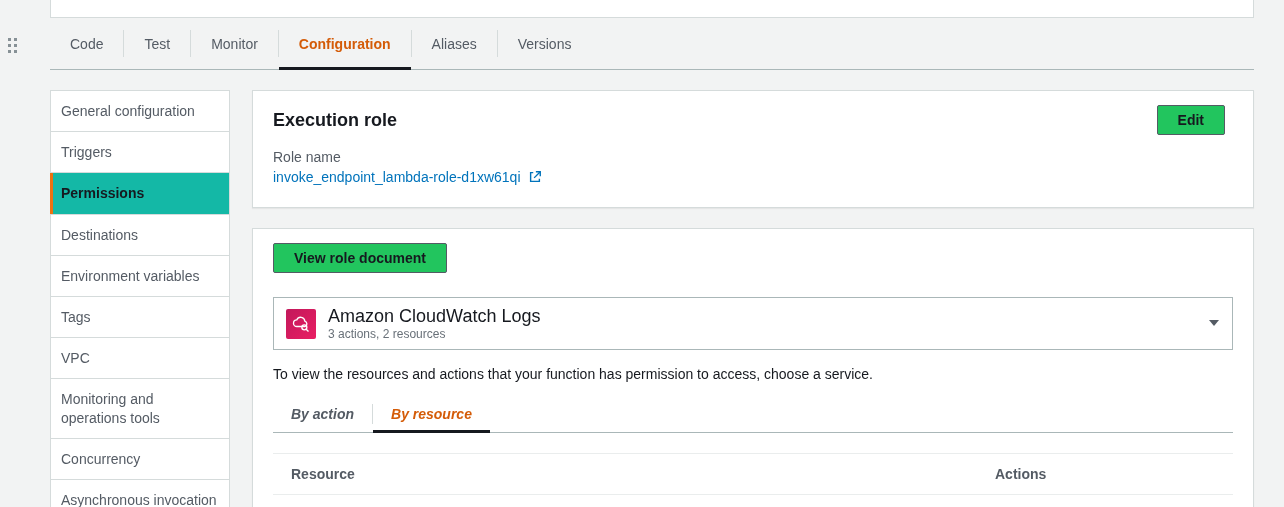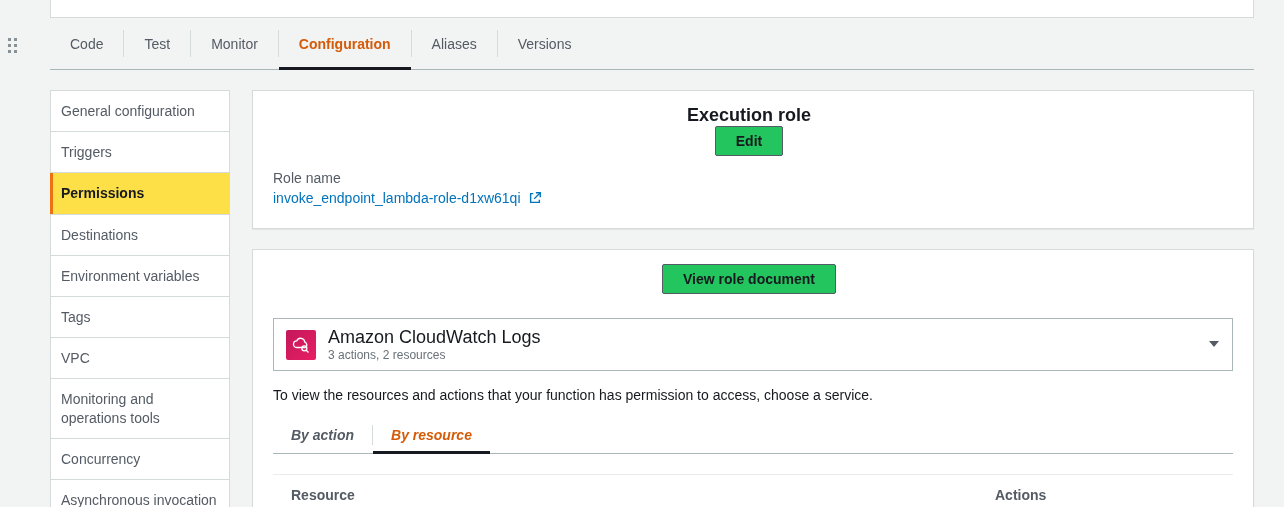--- a/index.html
+++ b/index.html
@@ -70,21 +70,21 @@
     border-bottom: 1px solid #d5dbdb;
     color: #545b64;
     cursor: pointer;
     font-size: 14px;
     position: relative;
     line-height: 1.3;
   }
   .side-item.active {
     color: #16191f;
     font-weight: 700;
-    background: #fde047;
+    background: #14b8a6;
   }
   .side-item.active::before {
     content: "";
     position: absolute;
     left: -1px; top: 0; bottom: 0;
     width: 3px;
     background: #ec7211;
   }
   .side-item:last-child { border-bottom: none; }
 
@@ -98,21 +98,20 @@
   .card {
     background: #fff;
     border: 1px solid #d5dbdb;
     box-shadow: 0 1px 1px rgba(0,0,0,0.05);
   }
   .card-header {
     display: flex;
     justify-content: space-between;
     align-items: center;
     padding: 14px 28px 0 20px;
-    flex-direction: column;
   }
   .card-title {
     font-size: 18px;
     font-weight: 700;
     color: #16191f;
   }
   .card-body { padding: 14px 20px 20px 20px; }
   .btn {
     background: #22c55e;
     border: 1px solid #545b64;

